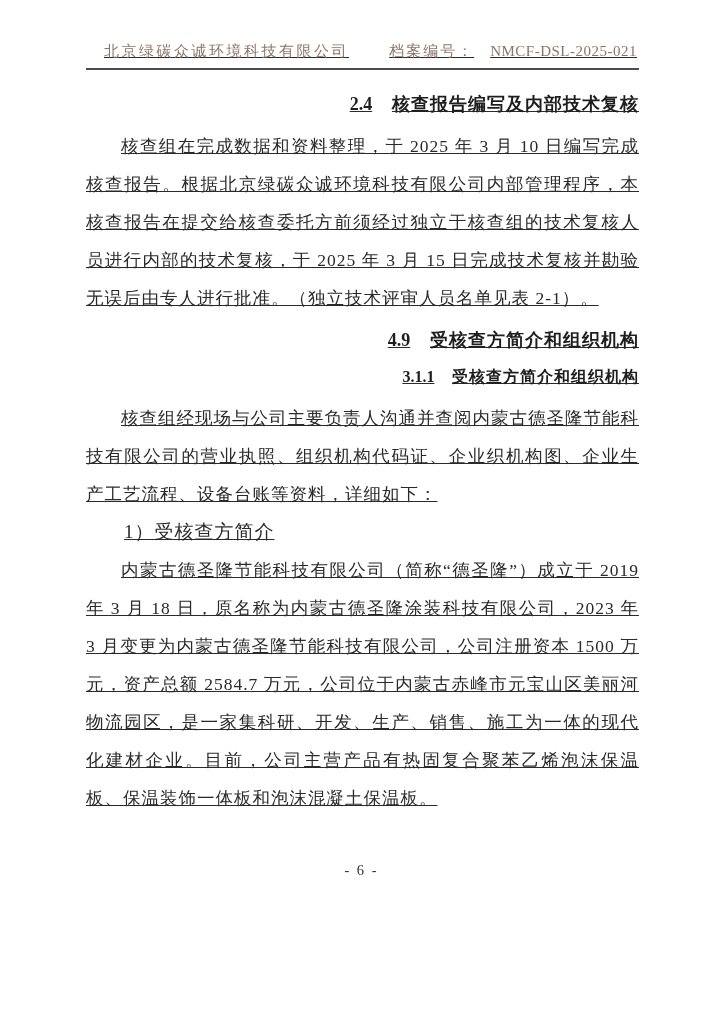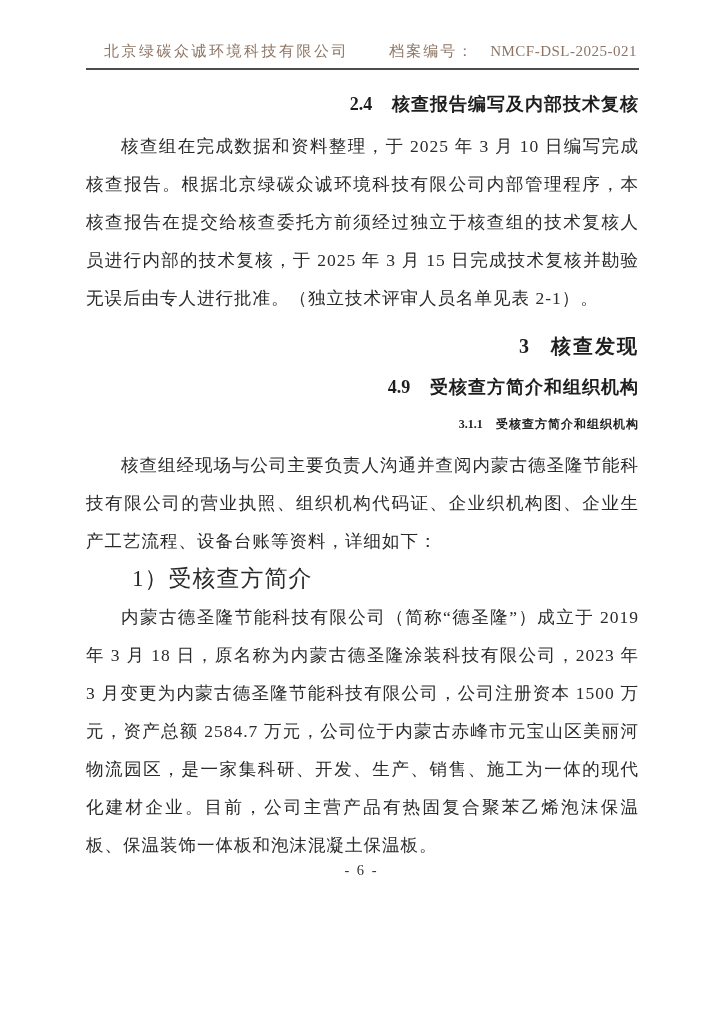--- a/index.html
+++ b/index.html
@@ -8,20 +8,21 @@
   .page {
     position: relative;
     width: 723px;
     height: 935px;
     margin: 0 auto;
     background: #ffffff;
     font-family: "Liberation Serif", "DejaVu Serif", serif;
     color: #2a2a2a;
     padding: 42px 84px 16px 86px;
     overflow: hidden;
+    text-decoration: underline;
   }
 
   
   .header {
     display: flex;
     justify-content: space-between;
     align-items: flex-end;
     color: #8d7565;
     font-size: 15px;
     padding: 0 2px 7px 18px;
@@ -40,35 +41,35 @@
   p.para {
     margin: 0;
     font-size: 17.5px;
     line-height: 38px;
     letter-spacing: 1px;
     text-align: justify;
     text-indent: 2em;
   }
   p.item {
     margin: 0;
-    font-size: 23px;
+    font-size: 19px;
     line-height: 38px;
     letter-spacing: 1px;
     text-indent: 2em;
   }
 
   .h1, .h2, .h3 {
     font-weight: bold;
     color: #1e1e1e;
     margin: 0;
     text-align: right;
   }
   .h1 { font-size: 20px; line-height: 30px; margin-top: 14px; margin-bottom: 12px; }
   .h2 { font-size: 18px; line-height: 28px; margin-top: 9px; margin-bottom: 9px; }
-  .h3 { font-size: 12px; line-height: 28px; margin-top: 4px; margin-bottom: 8px; }
+  .h3 { font-size: 16px; line-height: 28px; margin-top: 4px; margin-bottom: 8px; }
   .h1 .num, .h2 .num, .h3 .num { margin-right: 1.1em; letter-spacing: 0; }
   .h1 .ttl { letter-spacing: 2px; }
   .h2 .ttl, .h3 .ttl { letter-spacing: 1px; }
 
   
   .footer {
     position: absolute;
     left: 0;
     bottom: 56px;
     width: 100%;
@@ -93,23 +94,20 @@
 
   <div class="content">
 
 
     <h2 class="h2">
       <span class="num">2.4</span><span class="ttl">核查报告编写及内部技术复核</span>
     </h2>
 
     <p class="para">核查组在完成数据和资料整理，于 2025 年 3 月 10 日编写完成核查报告。根据北京绿碳众诚环境科技有限公司内部管理程序，本核查报告在提交给核查委托方前须经过独立于核查组的技术复核人员进行内部的技术复核，于 2025 年 3 月 15 日完成技术复核并勘验无误后由专人进行批准。（独立技术评审人员名单见表 2-1）。</p>
 
-    <h1 class="h1">
-      <span class="num">3</span><span class="ttl">核查发现</span>
-    </h1>
 
     <h2 class="h2">
       <span class="num">4.9</span><span class="ttl">受核查方简介和组织机构</span>
     </h2>
 
     <h3 class="h3">
       <span class="num">3.1.1</span><span class="ttl">受核查方简介和组织机构</span>
     </h3>
 
     <p class="para">核查组经现场与公司主要负责人沟通并查阅内蒙古德圣隆节能科技有限公司的营业执照、组织机构代码证、企业织机构图、企业生产工艺流程、设备台账等资料，详细如下：</p>

